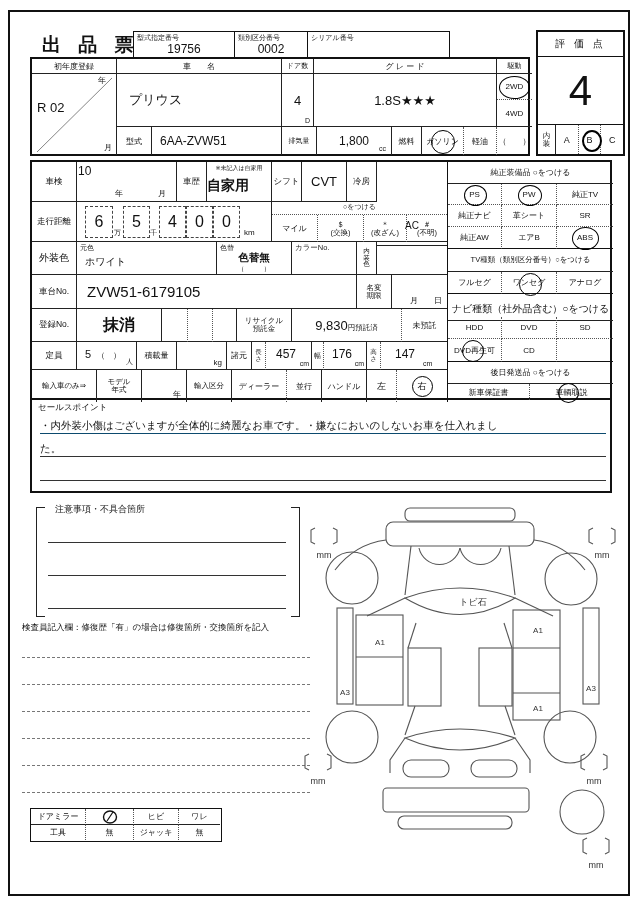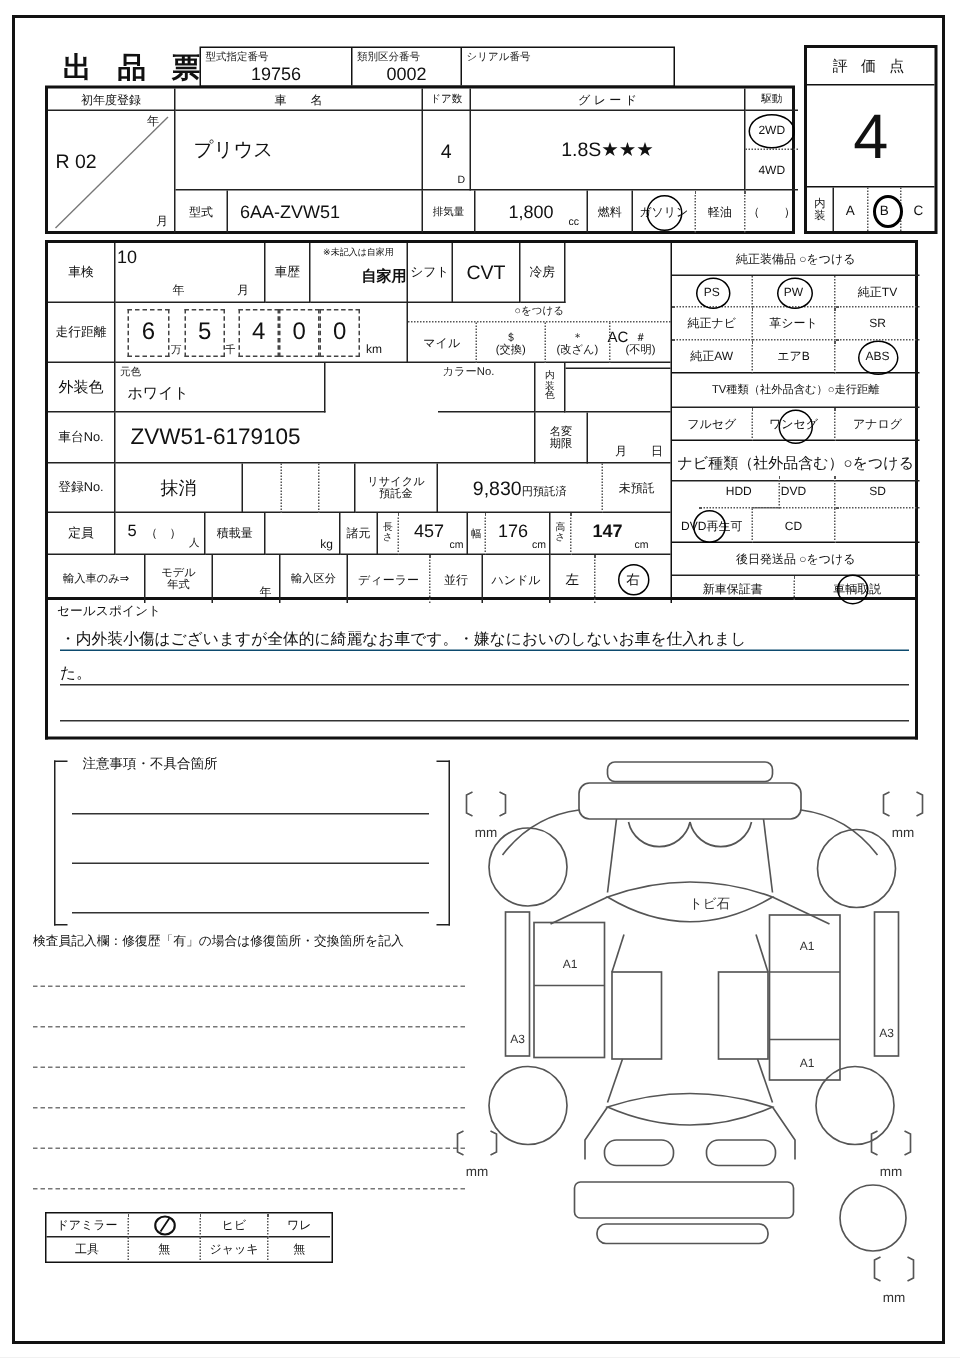--- a/index.html
+++ b/index.html
@@ -104,21 +104,21 @@
   <div class="abs frame" style="left:30px;top:160px;width:582px;height:240px;">
 
     <div class="cell br bb" style="left:0;top:0;width:45px;height:40px;font-size:8.5px;">車検</div>
     <div class="abs br bb" style="left:45px;top:0;width:100px;height:40px;">
       <span class="abs lbl" style="left:38px;bottom:2px;">年</span>
       <span class="abs lbl" style="right:10px;bottom:2px;">月</span>
     </div>
     <div class="cell br bb" style="left:145px;top:0;width:30px;height:40px;font-size:8.5px;">車歴</div>
     <div class="abs br bb" style="left:175px;top:0;width:65px;height:40px;">
       <div style="text-align:center;font-size:6px;margin-top:2px;">※未記入は自家用</div>
-      <div style="text-align:right;font-size:10px;font-weight:bold;margin-top:4px;">自家用</div>
+      <div style="text-align:left;font-size:14px;font-weight:bold;margin-top:4px;">自家用</div>
     </div>
     <div class="cell br bb" style="left:240px;top:0;width:30px;height:40px;font-size:8.5px;">シフト</div>
     <div class="cell br bb" style="left:270px;top:0;width:45px;height:40px;font-size:13px;">CVT</div>
     <div class="cell br bb" style="left:315px;top:0;width:30px;height:40px;font-size:8.5px;">冷房</div>
     <div class="cell bb" style="left:345px;top:0;width:70px;height:40px;font-size:10px;margin-top:44px;">AC</div>
 
     <div class="cell br bb" style="left:0;top:40px;width:45px;height:40px;font-size:8.5px;">走行距離</div>
     <div class="abs br bb" style="left:45px;top:40px;width:195px;height:40px;">
       <span class="dashbox" style="left:8px;top:4px;width:26px;height:30px;">6</span>
       <span class="abs lbl7" style="left:37px;top:26px;">万</span>
@@ -146,20 +146,25 @@
             <span>(不明)</span>
         </div>
       </div>
     </div>
 
     <div class="cell br bb" style="left:0;top:80px;width:45px;height:33px;font-size:10px;">外装色</div>
     <div class="abs br bb" style="left:45px;top:80px;width:140px;height:33px;">
       <span class="corner">元色</span>
       <span class="abs" style="left:8px;bottom:5px;font-size:10px;">ホワイト</span>
     </div>
+    <div class="abs br bb" style="left:185px;top:80px;width:75px;height:33px;">
+      <span class="corner">色替</span>
+      <div style="text-align:center;margin-top:9px;font-size:10.5px;font-weight:bold;">色替無</div>
+      <div style="text-align:center;font-size:6.5px;">（　　　）</div>
+    </div>
     <div class="abs br bb" style="left:260px;top:80px;width:65px;height:33px;">
       <span class="corner" style="font-size:7.5px;">カラーNo.</span>
     </div>
     <div class="cell br bb" style="left:325px;top:80px;width:20px;height:33px;">
       <div class="stack" style="font-size:6.5px;">
         <span>内</span>
           <span>装</span>
           <span>色</span>
       </div>
     </div>
@@ -172,21 +177,21 @@
         <span>名変</span>
           <span>期限</span>
       </div>
     </div>
     <div class="abs bb" style="left:360px;top:113px;width:55px;height:34px;">
       <span class="abs lbl" style="left:18px;bottom:2px;">月</span>
       <span class="abs lbl" style="right:5px;bottom:2px;">日</span>
     </div>
 
     <div class="cell br bb" style="left:0;top:147px;width:45px;height:33px;font-size:8.5px;">登録No.</div>
-    <div class="cell br bb" style="left:45px;top:147px;width:85px;height:33px;font-size:12px;">抹消</div>
+    <div class="cell br bb" style="left:45px;top:147px;width:85px;height:33px;font-size:16px;font-weight:bold;">抹消</div>
     <div class="abs br bb" style="left:130px;top:147px;width:75px;height:33px;">
       <span class="abs" style="left:25px;top:0;height:33px;border-left:1px dotted #555;"></span>
       <span class="abs" style="left:50px;top:0;height:33px;border-left:1px dotted #555;"></span>
     </div>
     <div class="cell br bb" style="left:205px;top:147px;width:55px;height:33px;">
       <div class="stack" style="font-size:7.5px;">
         <span>リサイクル</span>
           <span>預託金</span>
       </div>
     </div>
@@ -222,21 +227,21 @@
       <span class="abs" style="left:8px;top:5px;font-size:12px;">176</span>
       <span class="abs lbl7" style="right:2px;bottom:2px;">cm</span>
     </div>
     <div class="cell brd bb" style="left:335px;top:180px;width:14px;height:28px;">
       <div class="stack" style="font-size:6.5px;">
           <span>高</span>
           <span>さ</span>
         </div>
     </div>
     <div class="abs bb" style="left:349px;top:180px;width:66px;height:28px;">
-      <span class="abs" style="left:14px;top:5px;font-size:12px;font-weight:bold;">147</span>
+      <span class="abs" style="left:14px;top:5px;font-size:12px;">147</span>
       <span class="abs lbl7" style="left:42px;bottom:2px;">cm</span>
     </div>
 
     <div class="cell br" style="left:0;top:208px;width:65px;height:32px;font-size:7.5px;">輸入車のみ⇒</div>
     <div class="cell br" style="left:65px;top:208px;width:45px;height:32px;">
       <div class="stack" style="font-size:7.5px;">
           <span>モデル</span>
           <span>年式</span>
         </div>
     </div>
@@ -270,30 +275,30 @@
       <div class="cell brd bbd" style="left:54px;top:43px;width:55px;height:22px;font-size:8px;">革シート</div>
       <div class="cell bbd" style="left:109px;top:43px;width:56px;height:22px;font-size:8px;">SR</div>
 
       <div class="cell brd bbs" style="left:0;top:65px;width:54px;height:22px;font-size:8px;">純正AW</div>
       <div class="cell brd bbs" style="left:54px;top:65px;width:55px;height:22px;font-size:8px;">エアB</div>
       <div class="cell bbs" style="left:109px;top:65px;width:56px;height:22px;font-size:8px;">
         <span>ABS</span>
         <span class="oval" style="left:15px;top:0px;width:25px;height:21px;"></span>
       </div>
 
-      <div class="cell bb" style="left:0;top:87px;width:165px;height:23px;font-size:7.5px;">TV種類（社外品含む）○走行距離</div>
+      <div class="cell bb" style="left:0;top:87px;width:165px;height:23px;font-size:7.5px;">TV種類（類別区分番号）○をつける</div>
       <div class="cell brd bbs" style="left:0;top:110px;width:54px;height:22px;font-size:8px;">フルセグ</div>
       <div class="cell brd bbs" style="left:54px;top:110px;width:55px;height:22px;font-size:8px;">
         <span>ワンセグ</span>
         <span class="oval" style="left:17px;top:1px;width:21px;height:21px;"></span>
       </div>
       <div class="cell bbs" style="left:109px;top:110px;width:56px;height:22px;font-size:8px;">アナログ</div>
 
       <div class="cell bb" style="left:0;top:136px;width:165px;height:23px;font-size:10px;">ナビ種類（社外品含む）○をつける</div>
-      <div class="cell brd bbd" style="left:18px;top:155px;width:54px;height:22px;font-size:8px;">HDD</div>
+      <div class="cell brd bbd" style="left:0;top:155px;width:54px;height:22px;font-size:8px;">HDD</div>
       <div class="cell brd bbd" style="left:54px;top:155px;width:55px;height:22px;font-size:8px;">DVD</div>
       <div class="cell bbd" style="left:109px;top:155px;width:56px;height:22px;font-size:8px;">SD</div>
       <div class="cell brd bbs" style="left:0;top:177px;width:54px;height:23px;font-size:8px;">
         <span>DVD再生可</span>
         <span class="oval" style="left:14px;top:1px;width:20px;height:20px;"></span>
       </div>
       <div class="cell brd bbs" style="left:54px;top:177px;width:55px;height:23px;font-size:8px;">CD</div>
       <div class="cell bbs" style="left:109px;top:177px;width:56px;height:23px;"></div>
 
       <div class="cell bb" style="left:0;top:200px;width:165px;height:22px;font-size:8px;">後日発送品 ○をつける</div>

